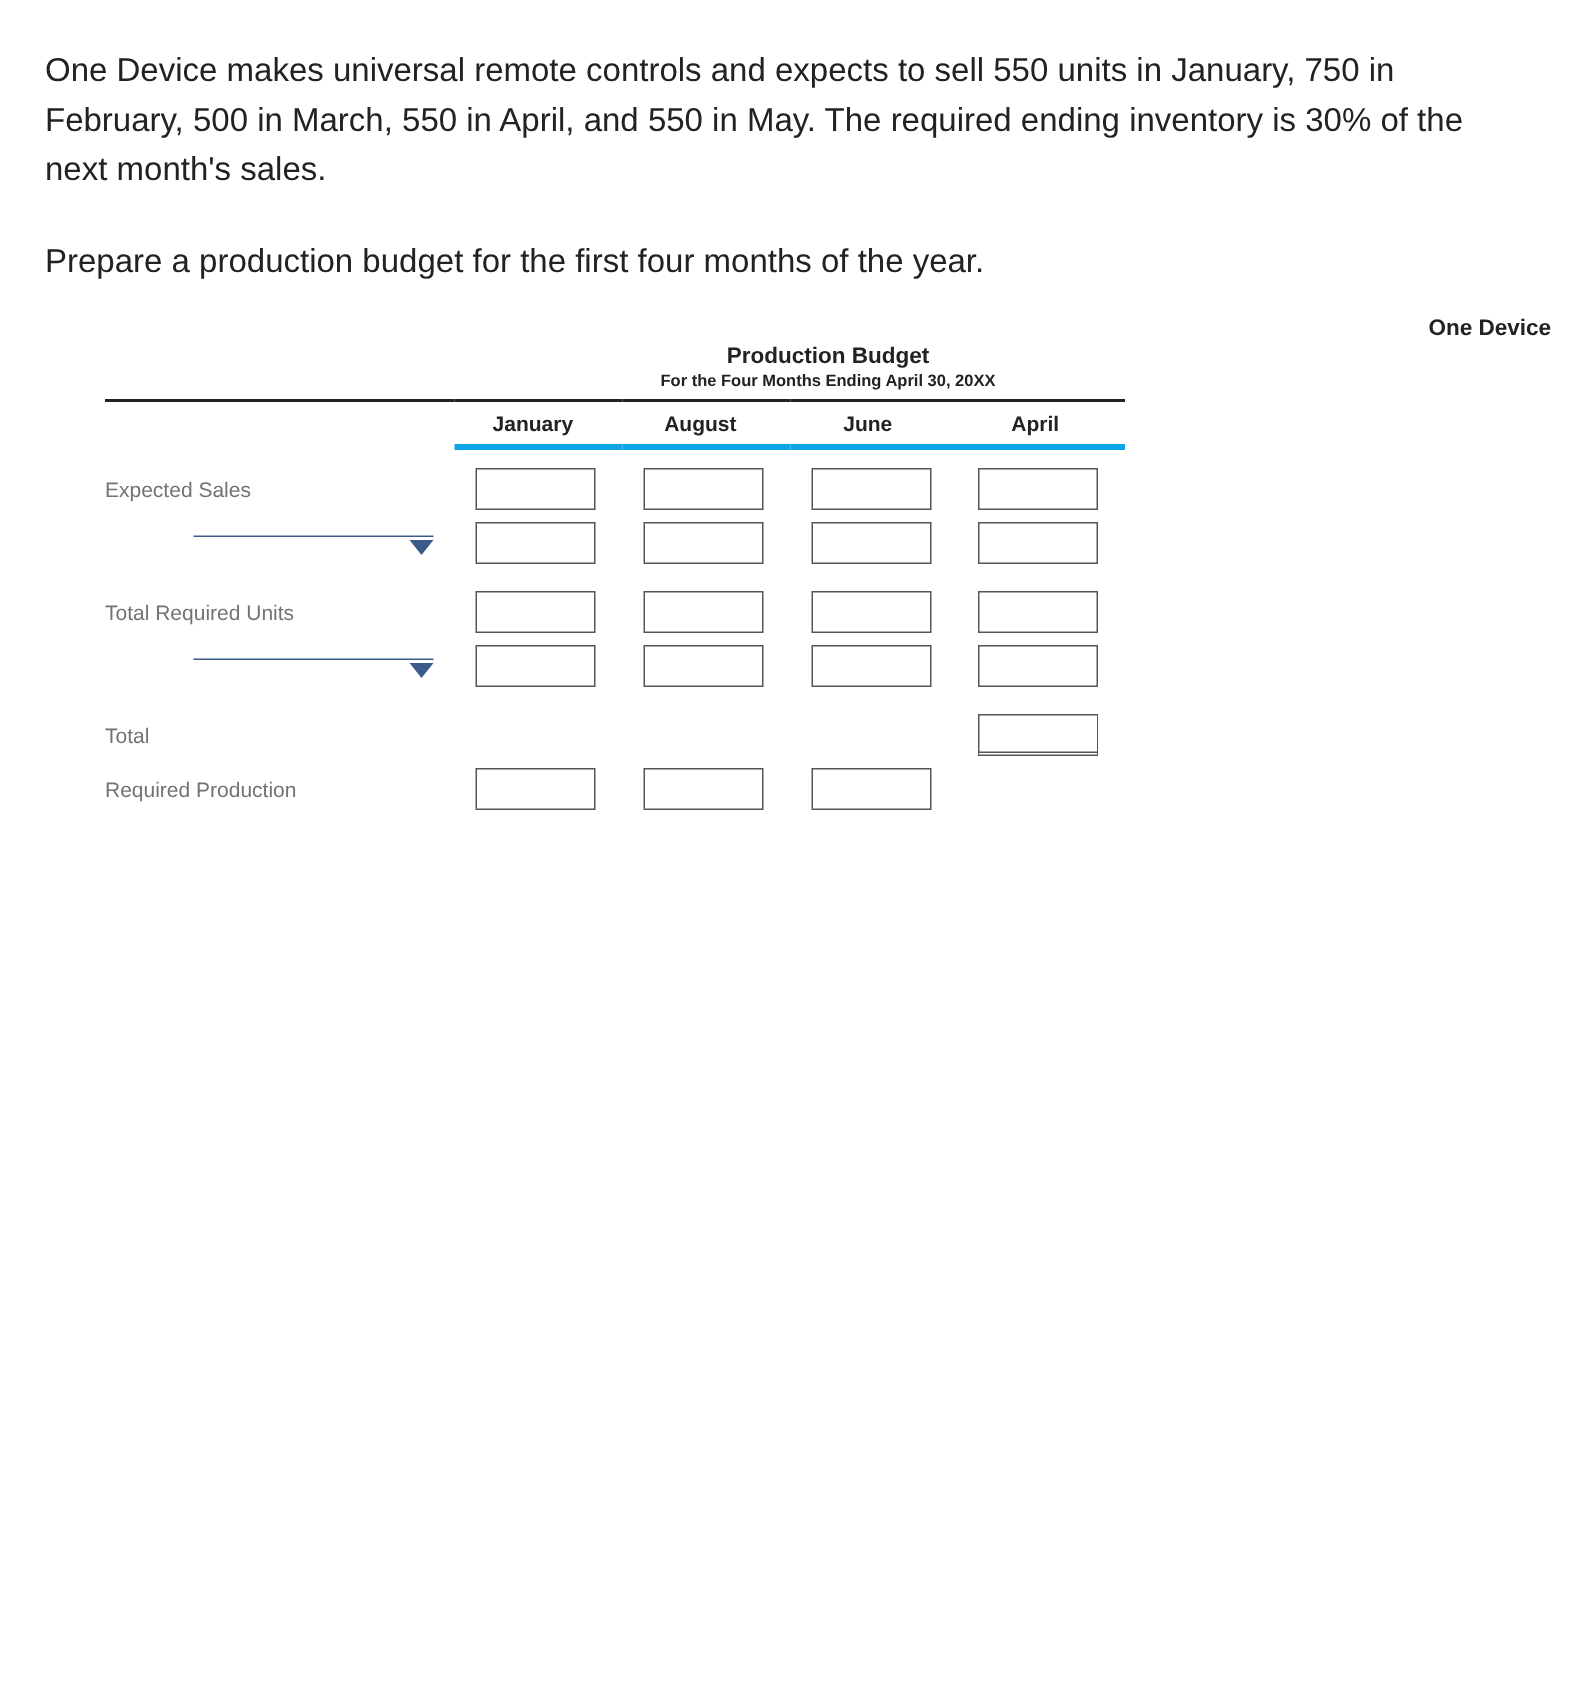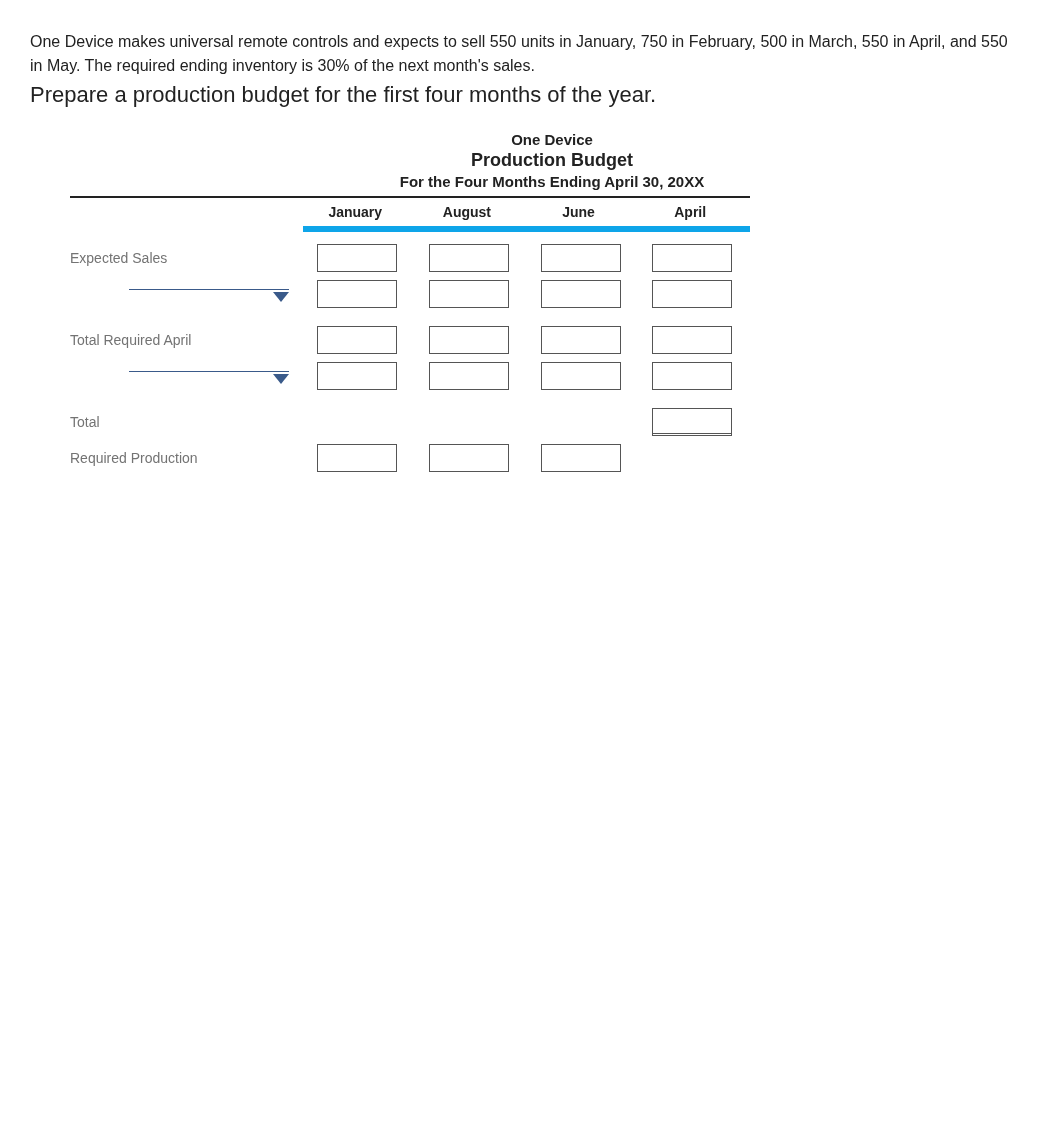--- a/index.html
+++ b/index.html
@@ -12,55 +12,56 @@
       background: #ffffff;
       font-family: Arial, sans-serif;
       font-size: 16px;
       color: #222222;
       padding: 30px 30px 30px 30px;
       width: 1064px;
       min-height: 1122px;
     }
 
     .intro-text {
-      font-size: 16px;
+      font-size: 22px;
       line-height: 1.5;
+      margin-bottom: 28px;
       max-width: 98%;
     }
 
     .prepare-text {
       font-size: 22px;
       line-height: 1.5;
       margin-bottom: 20px;
       max-width: 98%;
     }
 
     .budget-table-container {
       margin-left: 40px;
       margin-top: 0;
     }
 
     .company-name {
-      text-align: center;
+      text-align: right;
       font-weight: bold;
       font-size: 15px;
       margin-bottom: 2px;
     }
 
     .budget-title {
       text-align: center;
       font-weight: bold;
-      font-size: 18px;
+      font-size: 15px;
       margin-bottom: 2px;
     }
 
     .budget-period {
       text-align: center;
       font-weight: bold;
-      font-size: 15px;
+      font-size: 11px;
       margin-bottom: 6px;
     }
 
     .budget-table {
       border-collapse: collapse;
       width: 680px;
     }
 
     .col-label {
       width: 230px;
@@ -71,21 +72,21 @@
       width: 110px;
       text-align: center;
     }
 
     .header-row td {
       font-weight: bold;
       font-size: 14px;
       padding: 6px 8px 6px 0;
       text-align: center;
       border-top: 2px solid #222;
-      border-bottom: 6px solid #0ea5e9;
+      border-bottom: 4px solid #0ea5e9;
     }
 
     .header-row td.col-label {
       text-align: left;
       border-top: 2px solid #222;
       border-bottom: none;
     }
 
     .input-box {
       width: 80px;
@@ -190,21 +191,21 @@
       <td class="col-data">
         <input type="text" class="input-box" style="border-bottom: 1.5px solid rgb(85, 85, 85);">
       </td>
     </tr>
 
     <tr>
       <td colspan="5" style="height: 10px;"></td>
     </tr>
 
     <tr class="data-row">
-      <td class="col-label">Total Required April</td>
+      <td class="col-label">Total Required Units</td>
       <td class="col-data">
         <input type="text" class="input-box" style="">
       </td>
       <td class="col-data">
         <input type="text" class="input-box" style="">
       </td>
       <td class="col-data">
         <input type="text" class="input-box" style="">
       </td>
       <td class="col-data">

